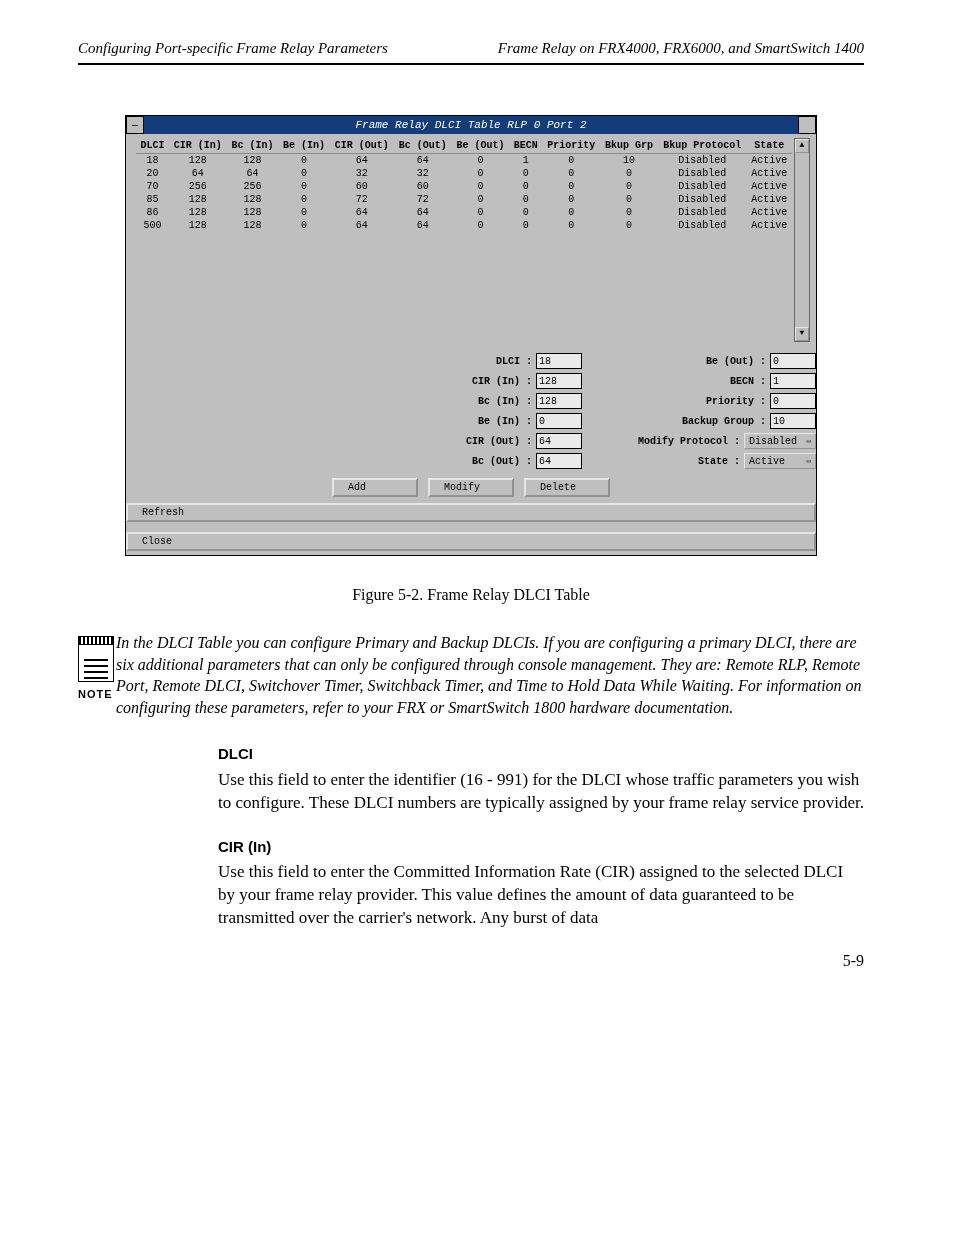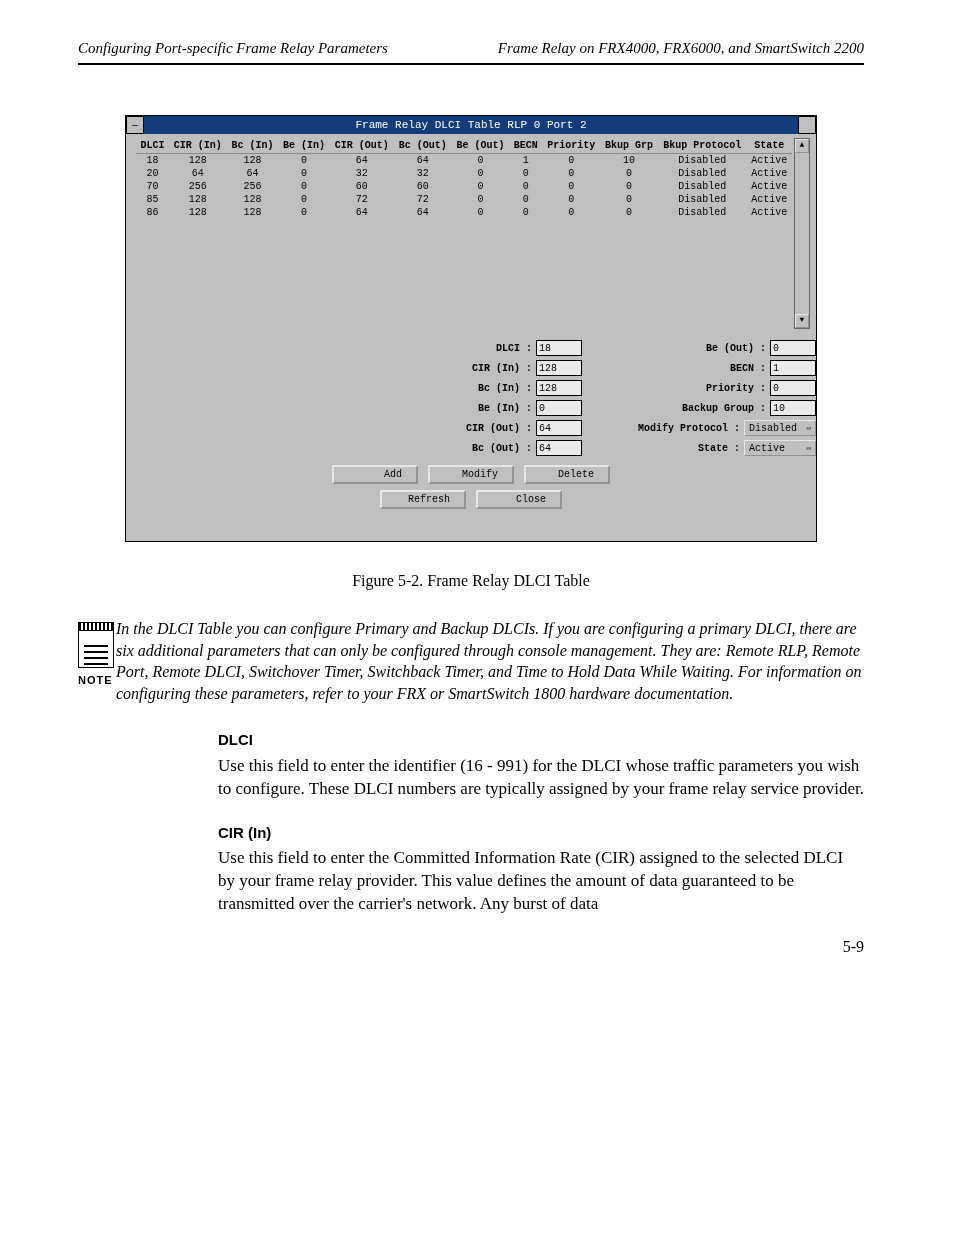--- a/index.html
+++ b/index.html
@@ -53,20 +53,21 @@
     align-items: center;
     justify-content: center;
     font-size: 10px;
     color:#000;
   }
   .titlebar-title {
     flex: 1;
     text-align: center;
     font-family: "Courier New", monospace;
     font-weight: normal;
+    font-style: italic;
   }
   .minbtn {
     width: 18px;
     height: 18px;
     background: #bfbfbf;
     border: 1px solid #000;
     box-sizing: border-box;
   }
 
   .tbl-wrap {
@@ -155,21 +156,21 @@
     gap: 10px;
     margin: 6px 0;
   }
   .btn {
     background:#bfbfbf;
     border: 2px outset #e6e6e6;
     font-family:"Courier New",monospace;
     font-size:10px;
     padding: 2px 14px;
     min-width: 54px;
-    text-align:right;
+    text-align:left;
   }
 
   
   .caption {
     text-align:center;
     font-size:16px;
     margin: 4px 0 28px 0;
   }
   .body-block {
     margin-left: 140px;
@@ -223,21 +224,21 @@
     font-size: 15px;
     margin: 14px 0 4px 0;
   }
 </style>
 </head>
 <body>
 
 <div class="page">
   <div class="hdr">
     <span>Configuring Port-specific Frame Relay Parameters</span>
-    <span>Frame Relay on FRX4000, FRX6000, and SmartSwitch 2200</span>
+    <span>Frame Relay on FRX4000, FRX6000, and SmartSwitch 1400</span>
   </div>
   <hr class="hr">
 
   <div class="win">
     <div class="titlebar">
       <div class="sysmenu">—</div>
       <div class="titlebar-title">Frame Relay DLCI Table  RLP 0 Port 2</div>
       <div class="minbtn"></div>
     </div>
 
@@ -324,20 +325,34 @@
                 <td>0</td>
                 <td>64</td>
                 <td>64</td>
                 <td>0</td>
                 <td>0</td>
                 <td>0</td>
                 <td>0</td>
                 <td>Disabled</td>
                 <td>Active</td>
               </tr>
+              <tr>
+                <td>500</td>
+                <td>128</td>
+                <td>128</td>
+                <td>0</td>
+                <td>64</td>
+                <td>64</td>
+                <td>0</td>
+                <td>0</td>
+                <td>0</td>
+                <td>0</td>
+                <td>Disabled</td>
+                <td>Active</td>
+              </tr>
             </tbody>
         </table>
         <div class="tbl-spacer"></div>
       </div>
       <div class="scrollbar">
         <div class="sb-btn">▲</div>
         <div class="sb-track"></div>
         <div class="sb-btn">▼</div>
       </div>
     </div>
@@ -395,21 +410,21 @@
             <div class="dropdown">Active</div>
           </div>
         </div>
     </div>
 
     <div class="btnrow" id="btnrow1">
         <div class="btn">Add</div>
         <div class="btn">Modify</div>
         <div class="btn">Delete</div>
       </div>
-    <div class="btnrow" id="btnrow2" style="margin-bottom:32px;">
+    <div class="btnrow" id="btnrow2" style="margin-bottom:4px;flex-direction:column;">
         <div class="btn">Refresh</div>
         <div class="btn">Close</div>
       </div>
   </div>
 
   <div class="caption">Figure 5-2. Frame Relay DLCI Table</div>
 
 
   <div class="note-row">
     <div class="note-icon">

